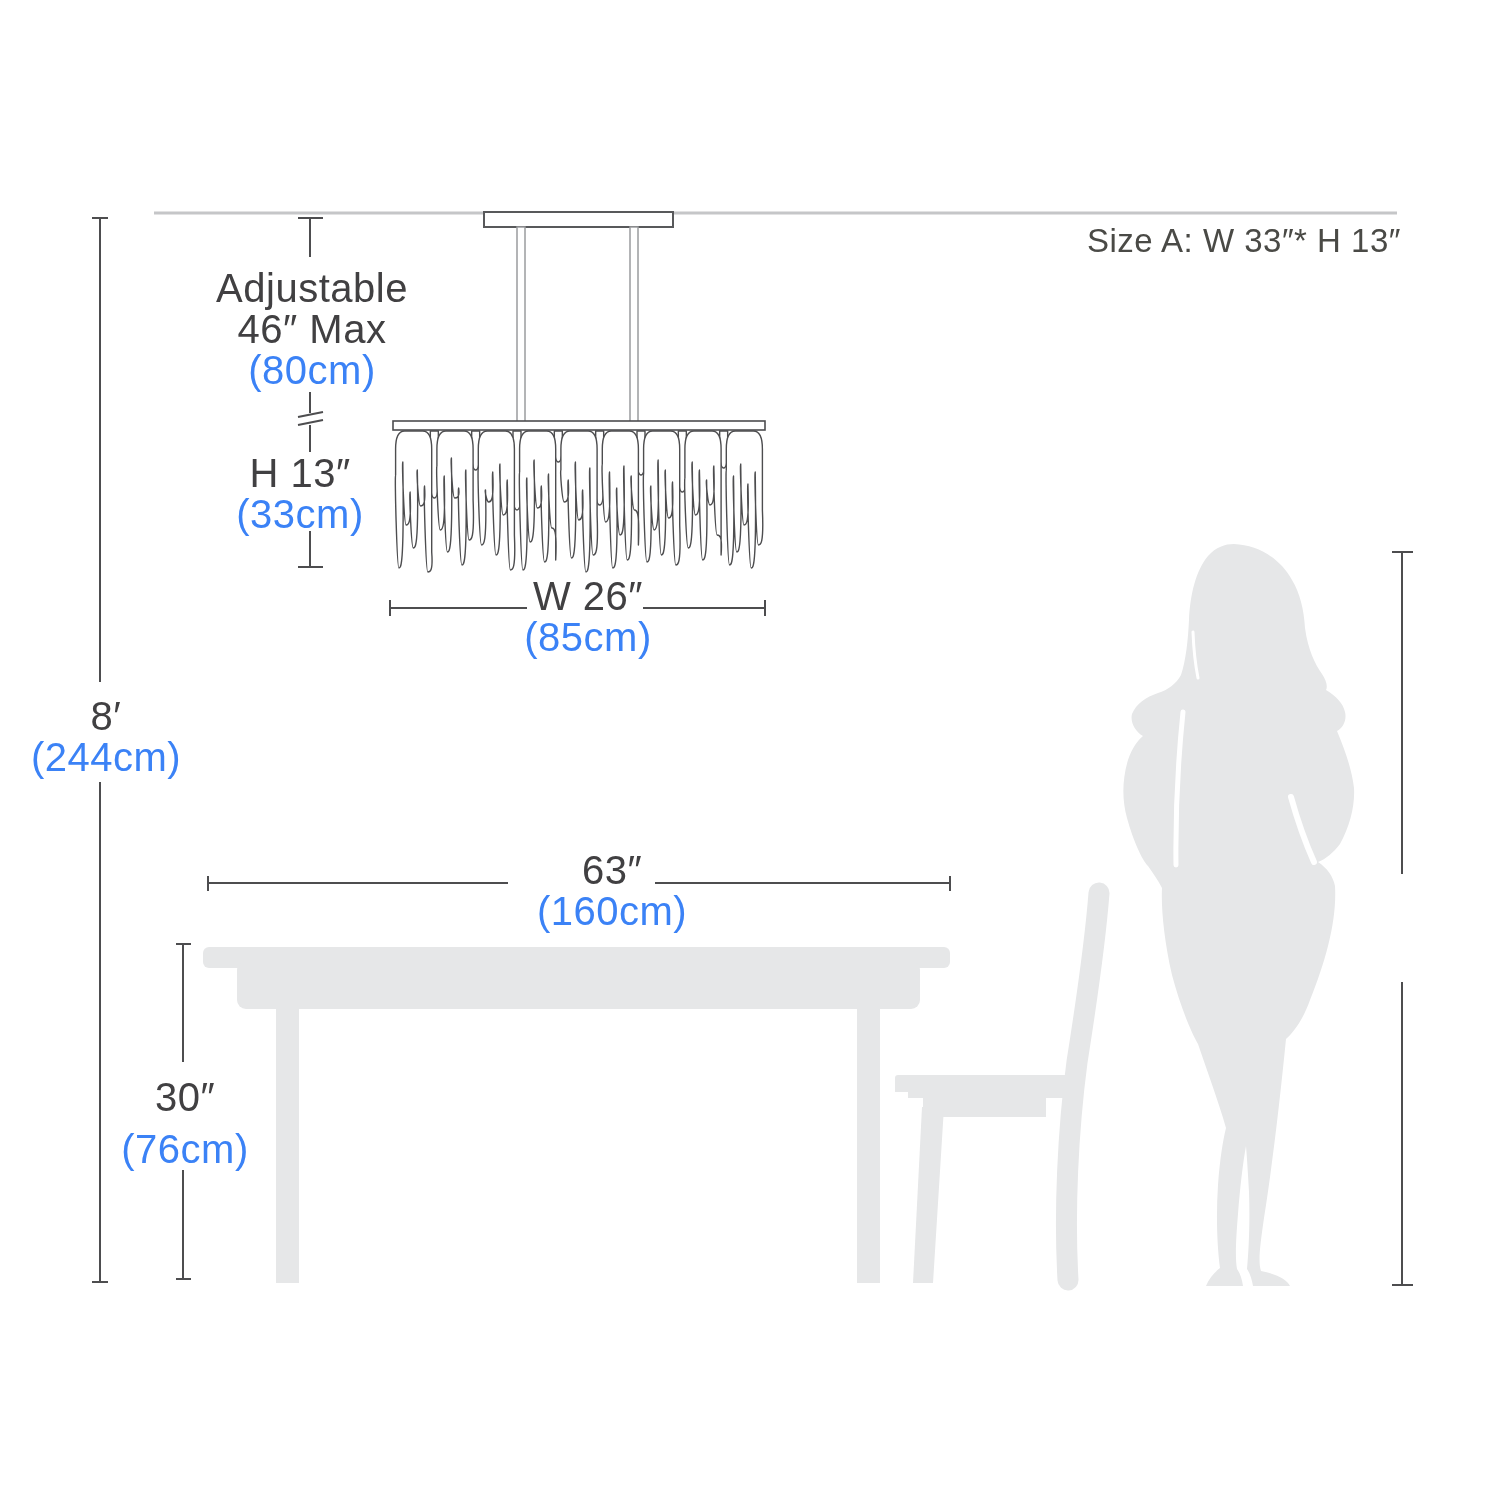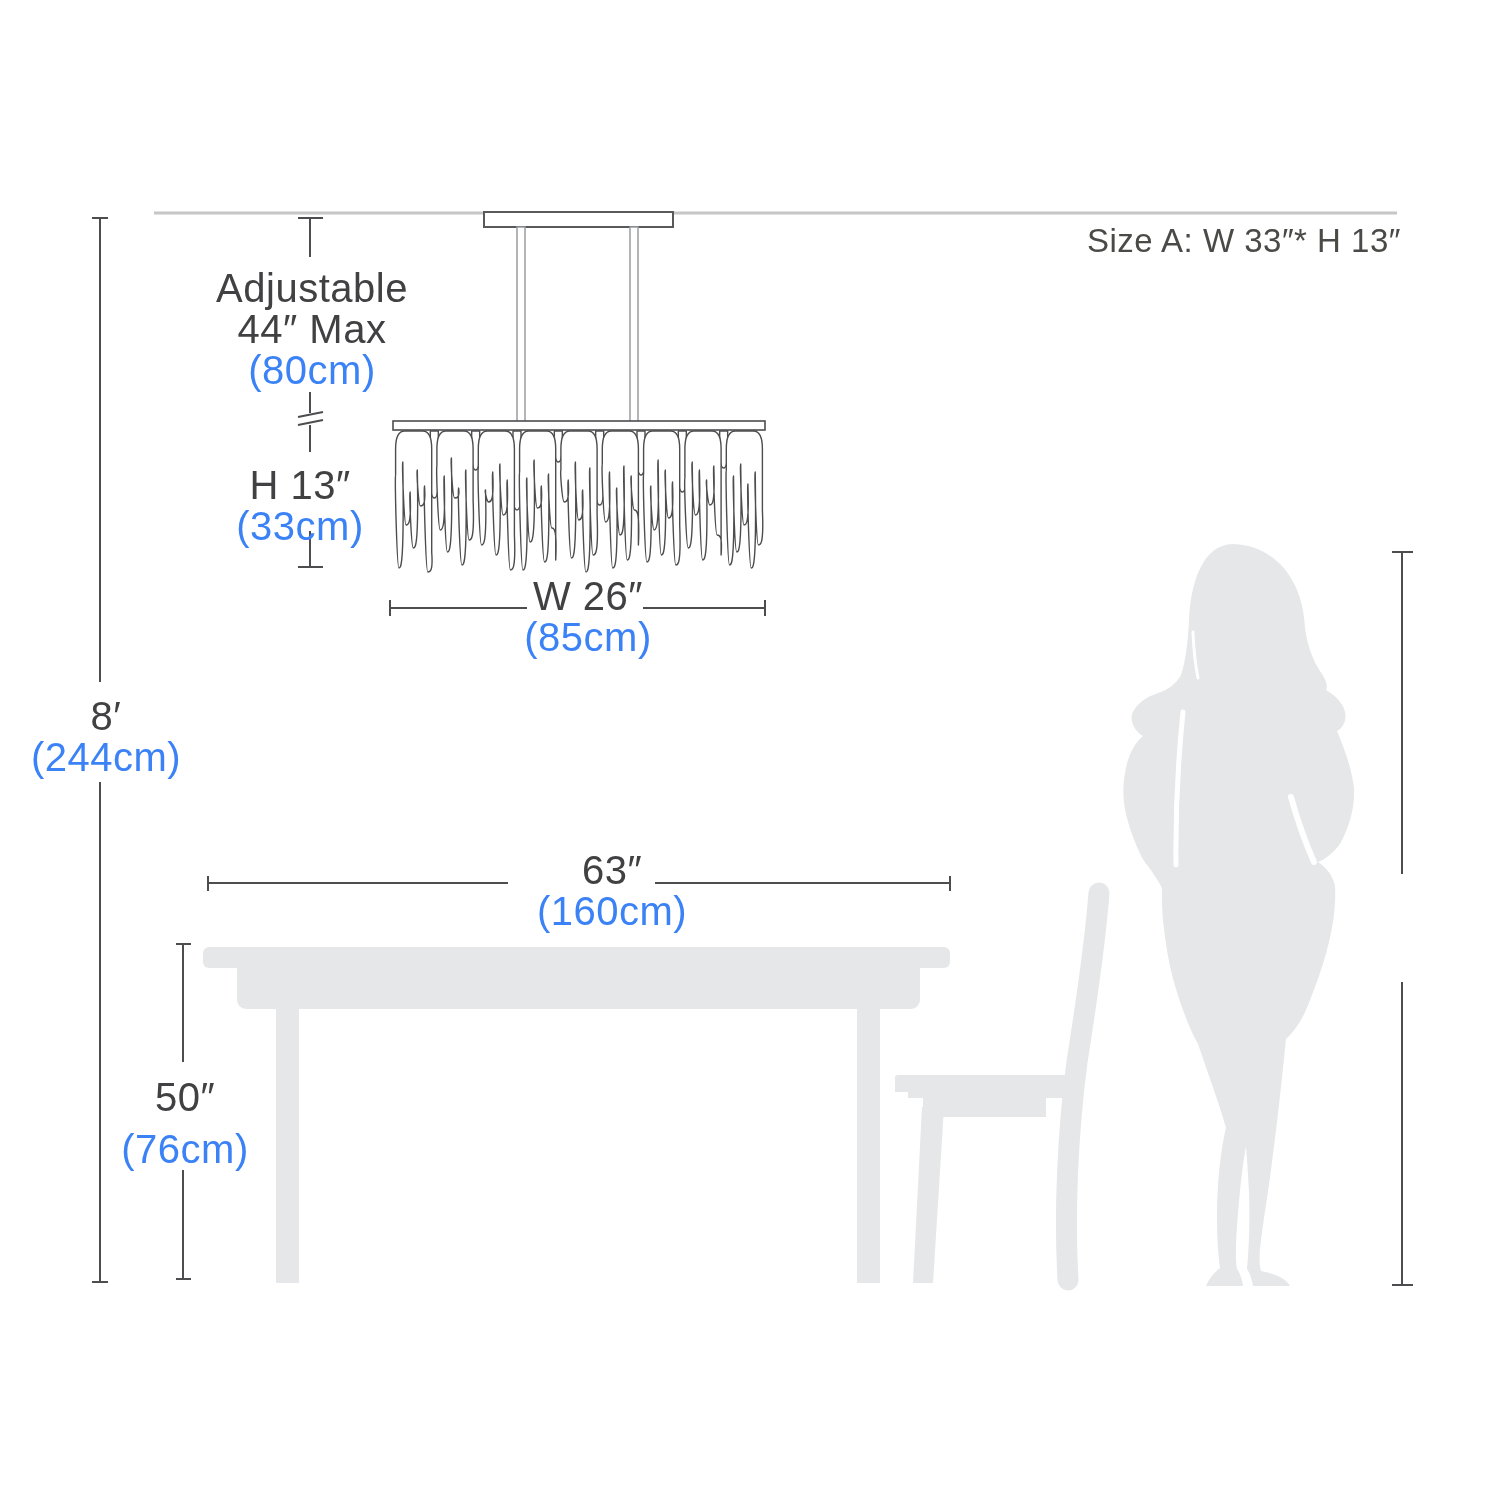--- a/index.html
+++ b/index.html
@@ -177,43 +177,43 @@
           <path d="M 726.3 449 Q 726.3 431 735.3 431 L 753.4 431 Q 762.4 431 762.4 449 L 762.4 510 C 763.9 545 760.4 545 758.4 545 C 756.4 545 754.2 472 755.2 472 C 756.7 568 753.2 568 751.2 568 C 749.2 568 746.9 484 747.9 484 C 749.4 525 746.0 525 744.0 525 C 742.0 525 739.7 464 740.7 464 C 742.2 552 738.7 552 736.7 552 C 734.7 552 732.5 476 733.5 476 C 735.0 565 731.5 565 729.5 565 C 727.5 565 725.3 470 726.3 470 L 726.3 449 Z"></path>
         </g>
       <rect x="393" y="421" width="372" height="9" fill="#ffffff" stroke="#4d4d4f" stroke-width="1.6"></rect>
     </g>
   </svg>
 
   <div id="size-label">Size A: W 33″* H 13″</div>
 
   <div class="lbl" style="left:312px;top:268px;">
     <span>Adjustable</span>
-    <span>44″ Max</span>
+    <span>46″ Max</span>
     <span class="metric">(80cm)</span>
   </div>
 
-  <div class="lbl" style="left:300px;top:453px;margin-top:12px;">
+  <div class="lbl" style="left:300px;top:453px;">
     <span>H 13″</span>
     <span class="metric">(33cm)</span>
   </div>
 
   <div class="lbl" style="left:588px;top:576px;">
     <span>W 26″</span>
     <span class="metric">(85cm)</span>
   </div>
 
   <div class="lbl" style="left:106px;top:696px;">
     <span>8′</span>
     <span class="metric">(244cm)</span>
   </div>
 
   <div class="lbl" style="left:612px;top:850px;">
     <span>63″</span>
     <span class="metric">(160cm)</span>
   </div>
 
   <div class="lbl" style="left:185px;top:1071px;line-height:52px;">
-    <span>50″</span>
+    <span>30″</span>
     <span class="metric">(76cm)</span>
   </div>
 
 
 </div>
 
 </body></html>

